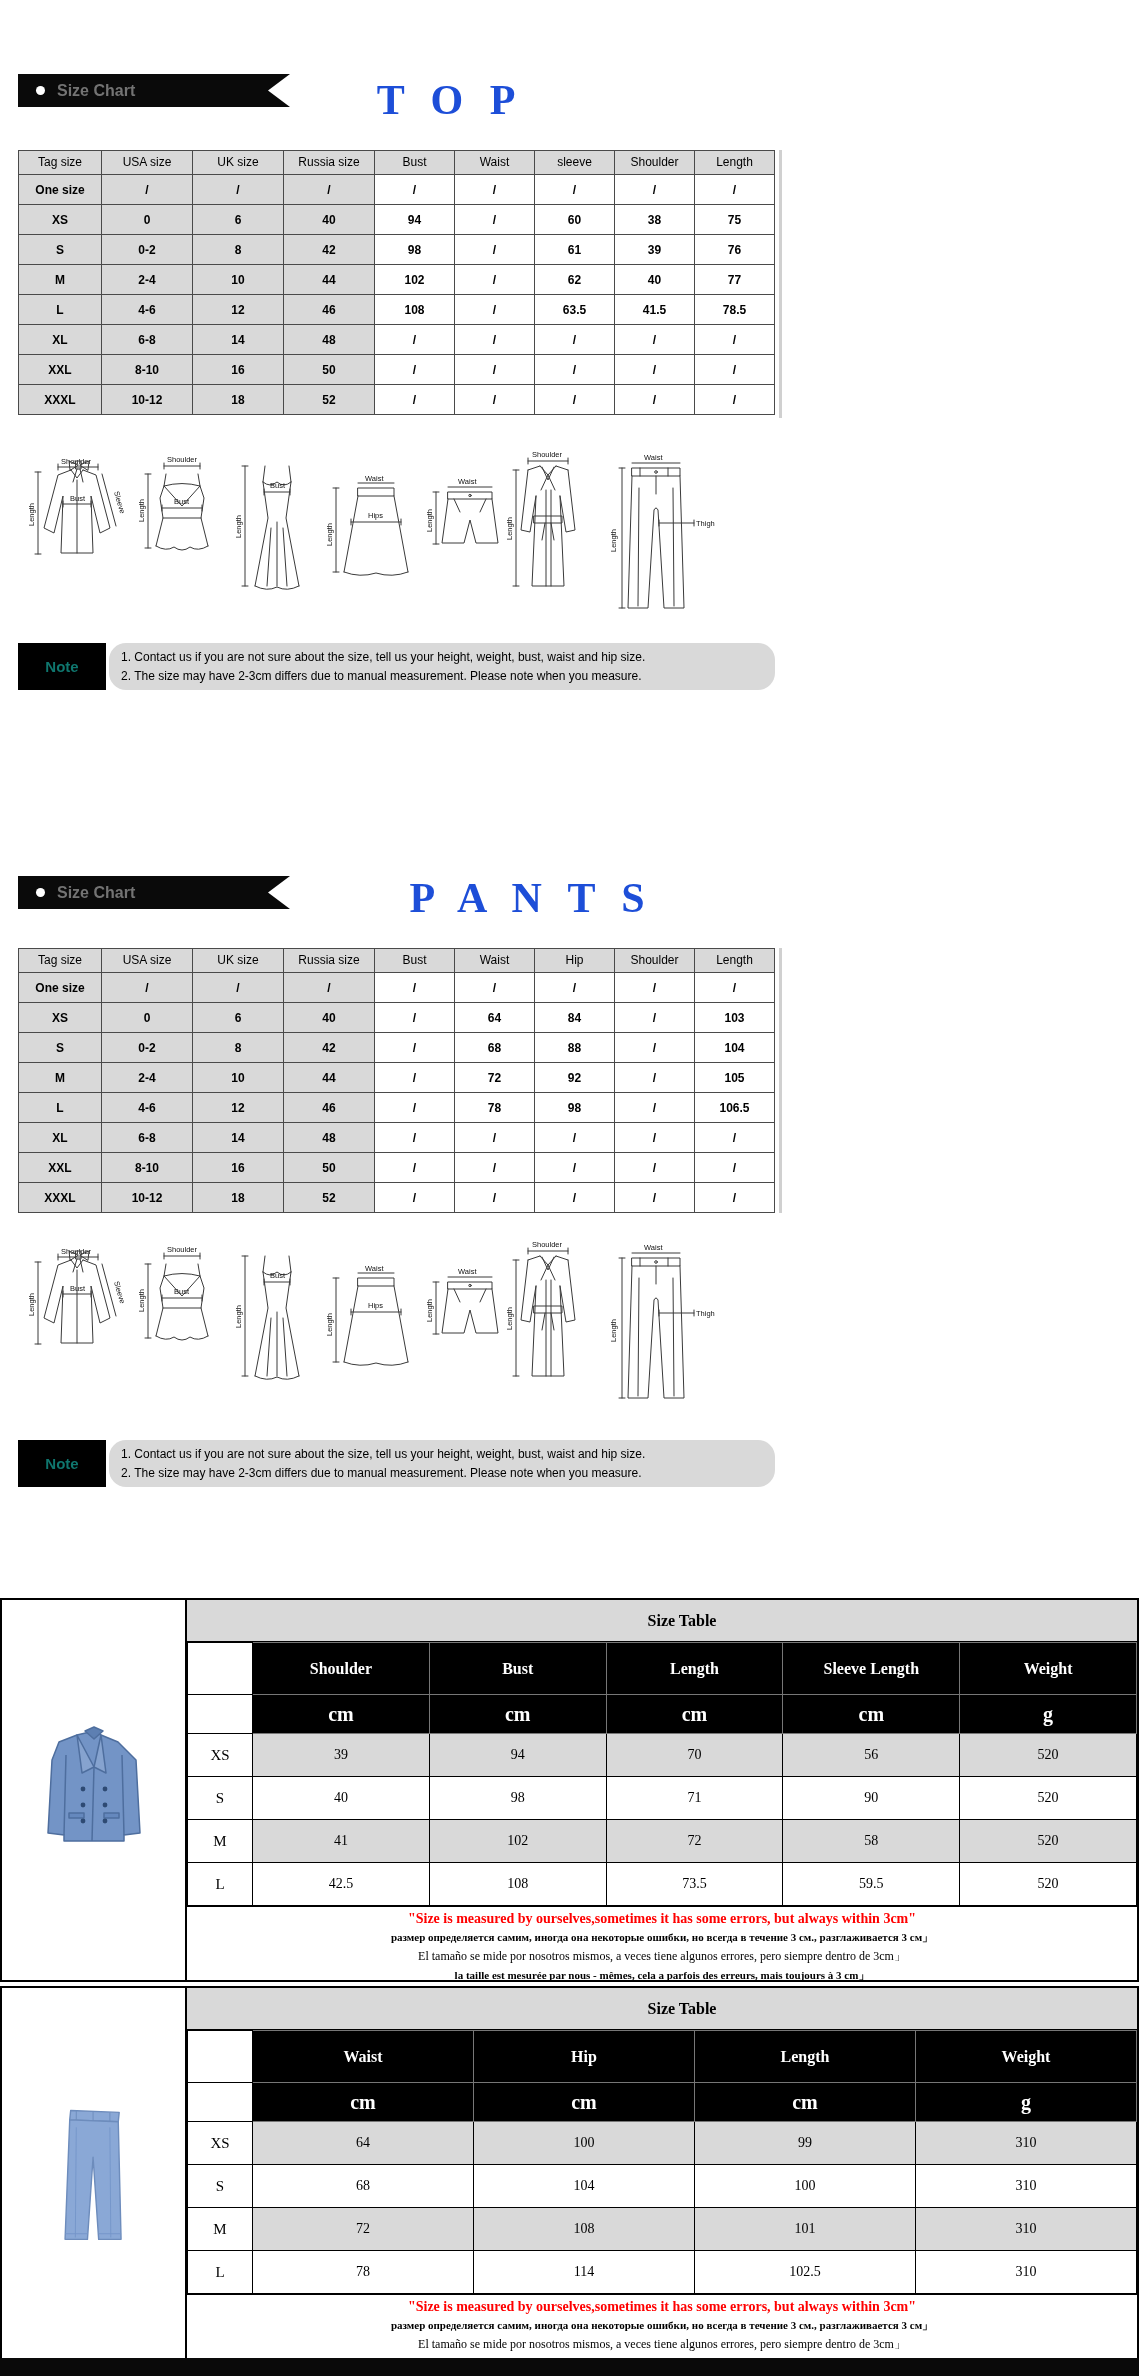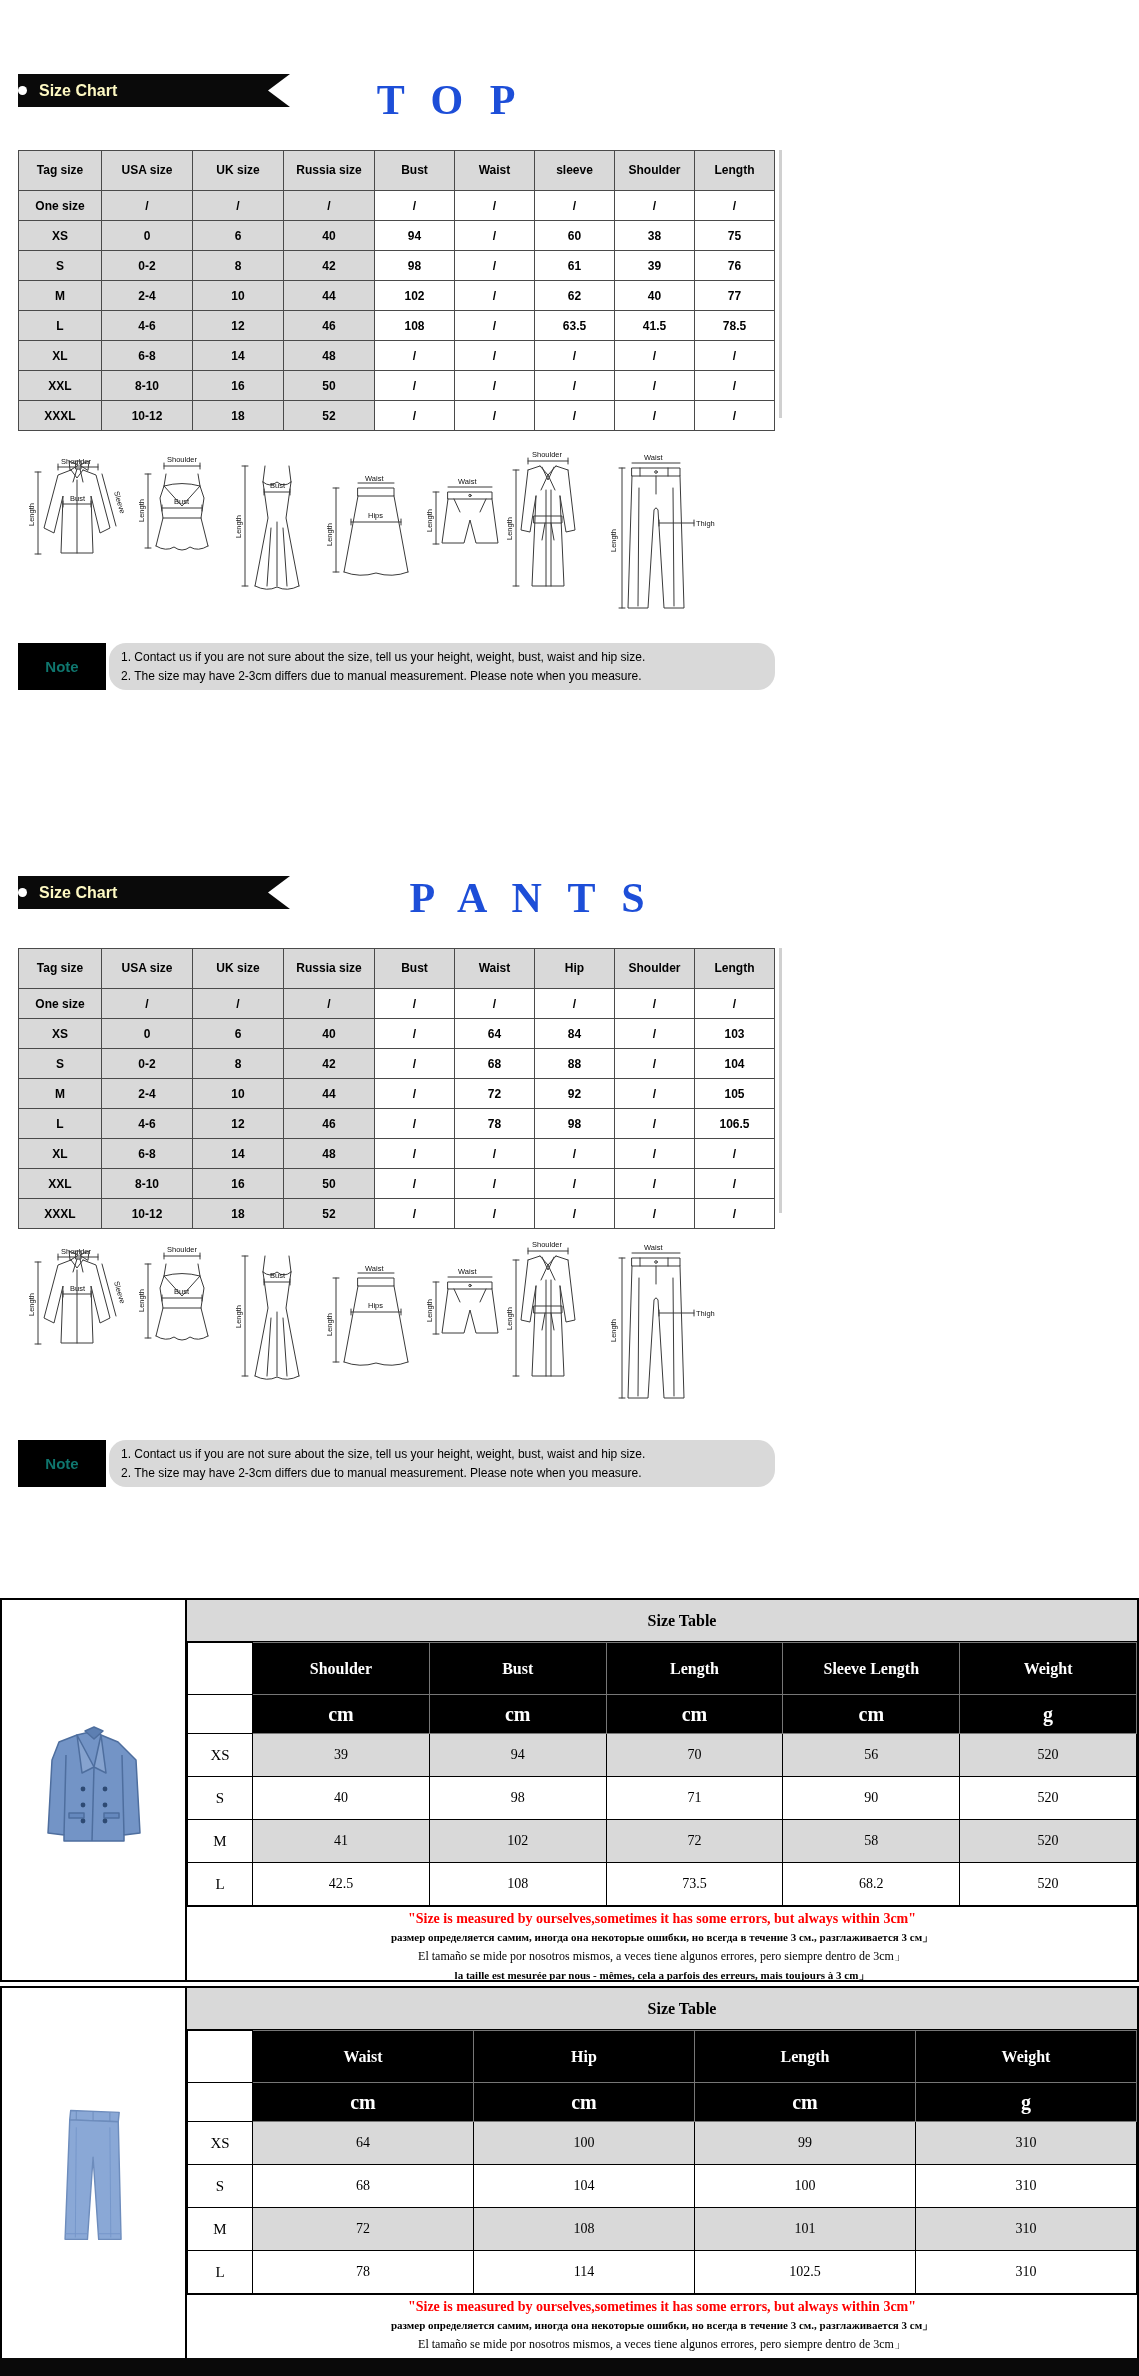--- a/index.html
+++ b/index.html
@@ -1,35 +1,35 @@
 <!DOCTYPE html>
 <html><head>
 <meta charset="utf-8">
 <style>
   html,body{margin:0;padding:0;background:#fff;}
   .page{position:relative;width:1139px;height:2376px;background:#fff;overflow:hidden;
         font-family:"Liberation Sans",sans-serif;color:#000;}
 
   
-  .ribbon{position:absolute;left:18px;width:272px;height:33px;background:#0a0a0a;color:#fef9c3;
-          display:flex;align-items:center;gap:12px;box-sizing:border-box;
+  .ribbon{position:absolute;left:18px;width:272px;height:33px;background:#0a0a0a;color:#737373;
+          display:flex;align-items:center;gap:12px;padding-left:18px;box-sizing:border-box;
           clip-path:polygon(0 0,100% 0,calc(100% - 22px) 50%,100% 100%,0 100%);
           font:bold 16px "Liberation Sans",sans-serif;}
   .ribbon-dot{width:9px;height:9px;border-radius:50%;background:#fff;flex:none;}
 
   
   .big-title{position:absolute;color:#1d4ed8;font-family:"Liberation Serif",serif;
              font-weight:bold;font-size:42px;line-height:48px;letter-spacing:8px;text-align:center;}
 
   
   .chart-table{position:absolute;left:18px;width:757px;}
   .chart-table table{border-collapse:collapse;table-layout:fixed;width:100%;
                      font-family:"Liberation Sans",sans-serif;font-size:12px;text-align:center;}
-  .chart-table th{background:#d9d9d9;font-weight:bold;border:1px solid #4a4a4a;
-                  padding:12px 2px;line-height:1.25;vertical-align:middle;}
+  .chart-table th{background:#d9d9d9;font-weight:normal;border:1px solid #4a4a4a;
+                  padding:4px 2px;line-height:1.25;vertical-align:middle;}
   .chart-table th:nth-child(1){width:78px;}
   .chart-table th:nth-child(2),.chart-table th:nth-child(3),.chart-table th:nth-child(4){width:86px;}
   .chart-table td{background:#fff;border:1px solid #4a4a4a;height:27px;font-weight:bold;vertical-align:middle;}
   .chart-table td:nth-child(-n+4){background:#d9d9d9;}
   .vline{position:absolute;left:779px;width:3px;background:#d0d0d0;}
 
   
   .garments{position:absolute;left:16px;width:770px;height:170px;}
   .garments svg{display:block;}
   .garments path,.garments rect,.garments circle{fill:none;stroke:#3a3a3a;stroke-width:1;
@@ -559,21 +559,21 @@
                 <td>102</td>
                 <td>72</td>
                 <td>58</td>
                 <td>520</td>
               </tr>
               <tr>
                 <td>L</td>
                 <td>42.5</td>
                 <td>108</td>
                 <td>73.5</td>
-                <td>68.2</td>
+                <td>59.5</td>
                 <td>520</td>
               </tr>
             </tbody>
           </table>
         </div>
       <div class="spec-notes">
         <div class="note-red">"Size is measured by ourselves,sometimes it has some errors, but always within 3cm"</div>
         <div class="note-ru">размер определяется самим, иногда она некоторые ошибки, но всегда в течение 3 см., разглаживается 3 см」</div>
         <div class="note-es">El tamaño se mide por nosotros mismos, a veces tiene algunos errores, pero siempre dentro de 3cm」</div>
         <div class="note-fr">la taille est mesurée par nous - mêmes, cela a parfois des erreurs, mais toujours à 3 cm」</div>

